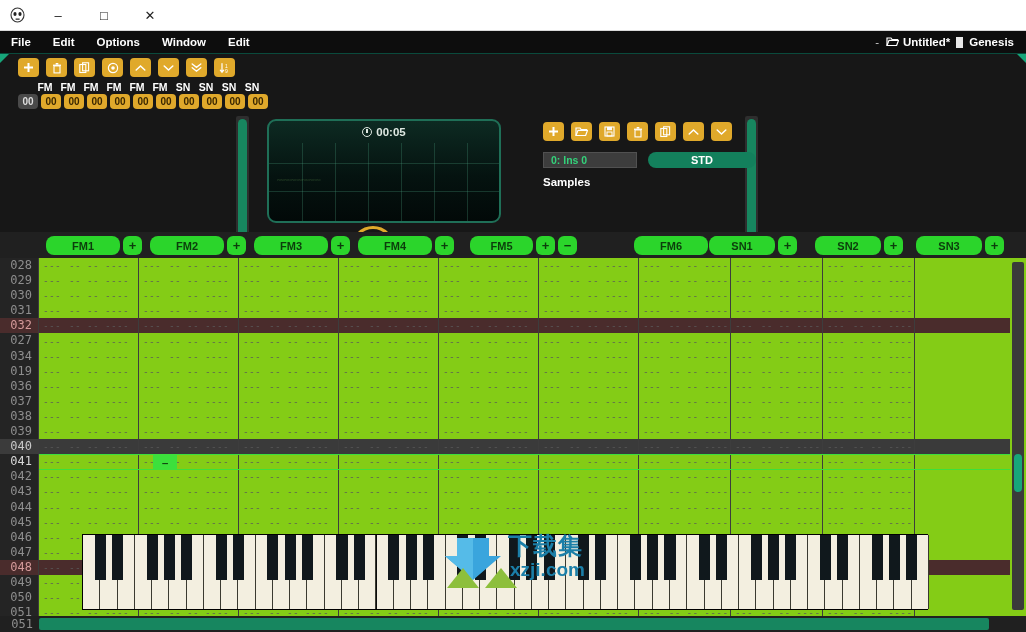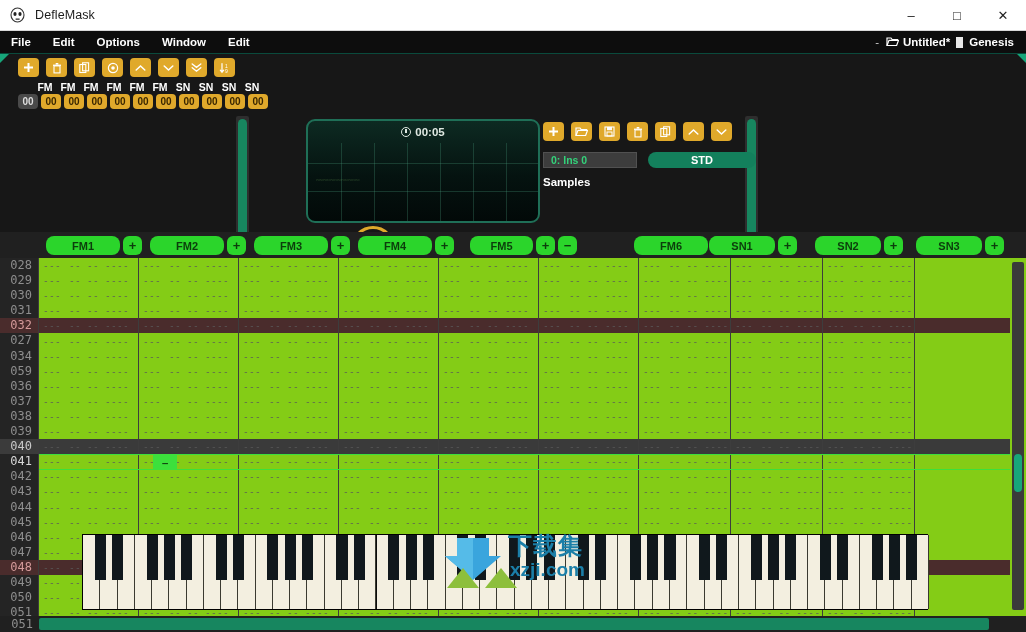--- a/index.html
+++ b/index.html
@@ -110,21 +110,20 @@
   #vbar-right { left: 745px; top: 62px; height: 158px; }
   #vbar-right > i { height: 152px; }
 
   
   #scope {
     position: absolute; left: 267px; top: 65px;
     width: 234px; height: 104px;
     border: 2px solid #1f6f57; border-radius: 9px;
     background: linear-gradient(180deg,#0d2a22 0%,#051310 55%,#020908 100%);
     overflow: hidden;
-    margin-left: 39px;
   }
   #scope-time {
     position: absolute; top: 5px; left: 0; right: 0;
     text-align: center;
     font-size: 11.5px; font-weight: bold; color: #dfe8e2;
   }
   #scope-clock {
     display: inline-block; width: 10px; height: 10px;
     border: 1.6px solid #dfe8e2; border-radius: 50%;
     vertical-align: -1px; margin-right: 4px; position: relative;
@@ -327,21 +326,20 @@
 
 <div id="titlebar">
   <div id="app-icon">
     <svg width="17" height="17" viewBox="0 0 17 17">
       <ellipse cx="8.5" cy="8" rx="6.5" ry="7" fill="#fff" stroke="#333" stroke-width="1.1"></ellipse>
       <ellipse cx="6" cy="7" rx="1.6" ry="2" fill="#222"></ellipse>
       <ellipse cx="11" cy="7" rx="1.6" ry="2" fill="#222"></ellipse>
       <rect x="6.6" y="11.5" width="4" height="1.3" fill="#333"></rect>
     </svg>
   </div>
-  <div id="app-title">DefleMask</div>
   <div class="wbtn" id="win-min">–</div>
   <div class="wbtn" id="win-max">□</div>
   <div class="wbtn" id="win-close">✕</div>
 </div>
 
 <div id="menubar">
   <div class="menu-item">File</div>
   <div class="menu-item">Edit</div>
   <div class="menu-item">Options</div>
   <div class="menu-item">Window</div>
@@ -594,21 +592,21 @@
 
 <div id="pattern">
   <div id="rownum-col">
       <div class="rownum">028</div>
       <div class="rownum">029</div>
       <div class="rownum">030</div>
       <div class="rownum">031</div>
       <div class="rownum hl-b">032</div>
       <div class="rownum">027</div>
       <div class="rownum">034</div>
-      <div class="rownum">059</div>
+      <div class="rownum">019</div>
       <div class="rownum">036</div>
       <div class="rownum">037</div>
       <div class="rownum">038</div>
       <div class="rownum">039</div>
       <div class="rownum hl-a">040</div>
       <div class="rownum cursor-row">041</div>
       <div class="rownum">042</div>
       <div class="rownum">043</div>
       <div class="rownum">044</div>
       <div class="rownum">045</div>

